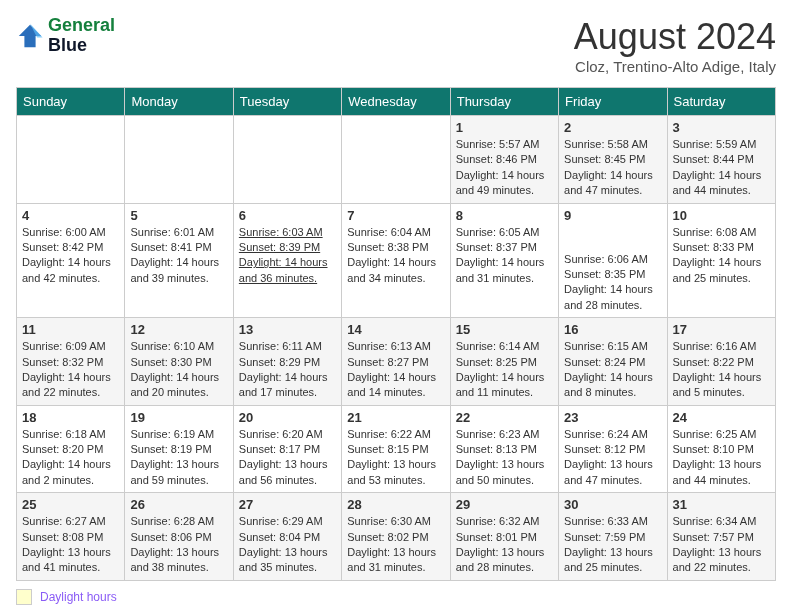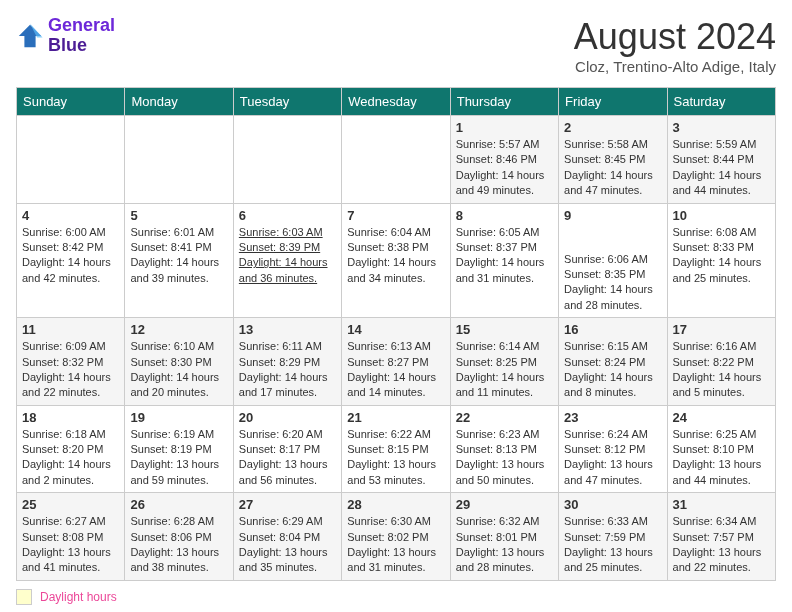--- a/index.html
+++ b/index.html
@@ -19,22 +19,22 @@
     .logo {
       display: flex;
       align-items: center;
       gap: 4px;
     }
     .logo-text {
       font-size: 18px;
       font-weight: bold;
       line-height: 1.1;
     }
-    .logo-general { color: #6d28d9; }
-    .logo-blue { color: #4c1d95; }
+    .logo-general { color: #15803d; }
+    .logo-blue { color: #0f172a; }
     .logo-icon {
       width: 28px;
       height: 28px;
     }
     .title-block {
       text-align: right;
     }
     .month-title {
       font-size: 36px;
       font-weight: normal;
@@ -85,21 +85,21 @@
     }
     .empty-cell {
       background: #fff !important;
     }
     .legend {
       display: flex;
       align-items: center;
       gap: 8px;
       margin-top: 8px;
       font-size: 12px;
-      color: #ec4899;
+      color: #8b5cf6;
     }
     .legend-box {
       width: 16px;
       height: 16px;
       background: #ffffcc;
       border: 1px solid #ccc;
       display: inline-block;
     }
   </style>
 </head>

